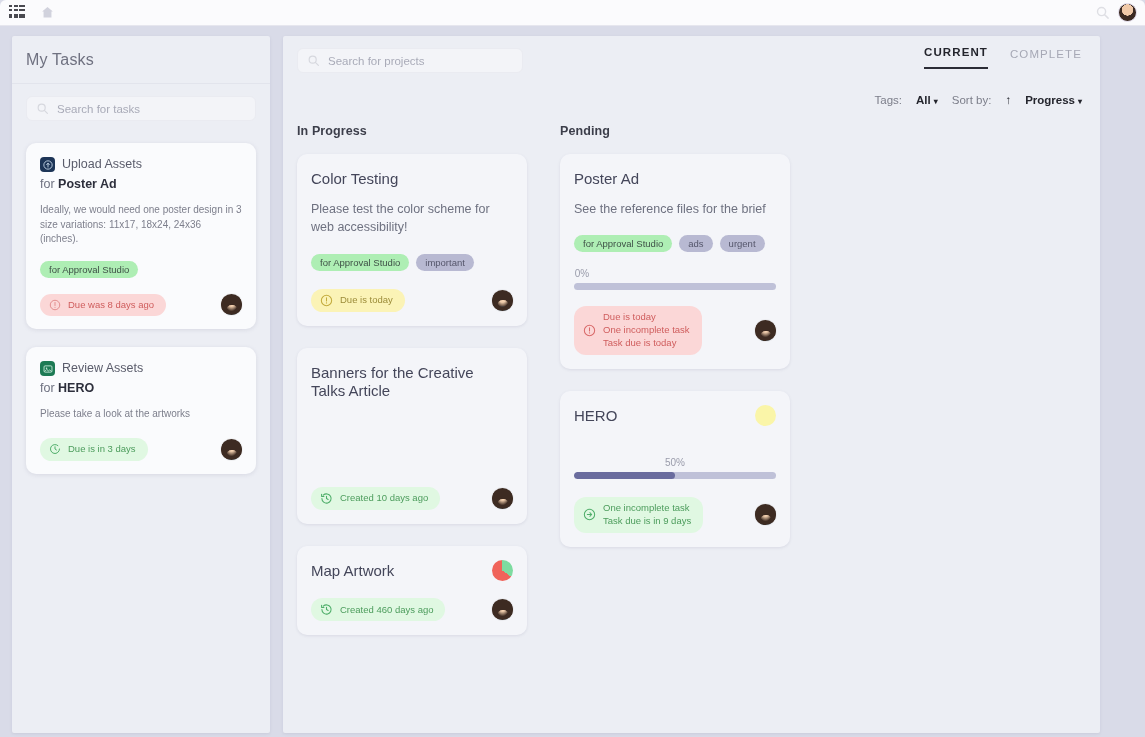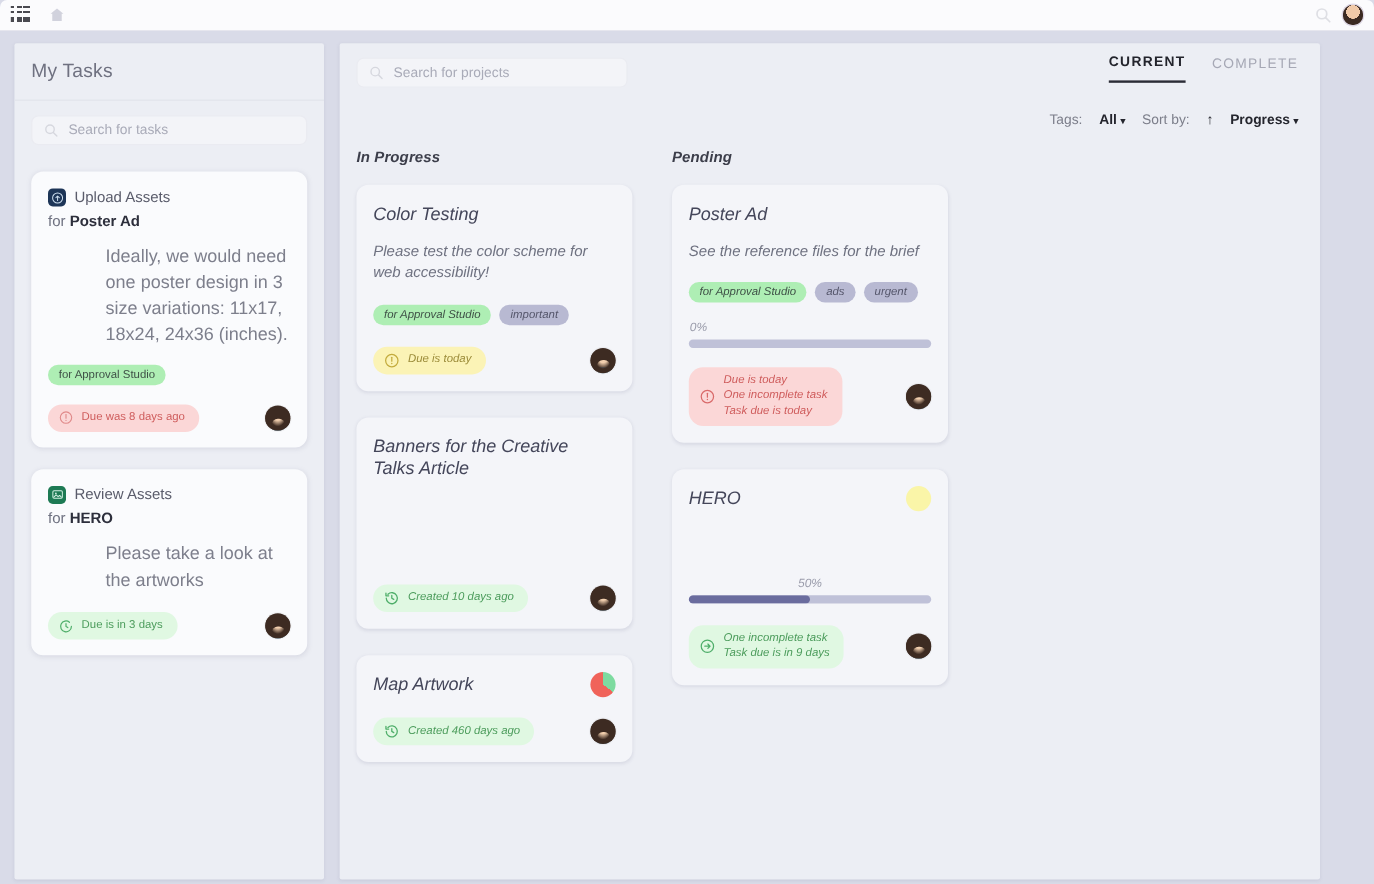--- a/index.html
+++ b/index.html
@@ -108,21 +108,21 @@
     position: absolute; right: 18px; top: 58px;
     display: flex; align-items: center; gap: 14px;
     font-size: 11.5px; color: #72747f;
   }
   .filters .lab { color: #7c7e8a; }
   .filters .val { color: #24252d; font-weight: bold; cursor: pointer; }
   .caret { display: inline-block; margin-left: 3px; font-size: 8px; }
   .arrow-up { color: #24252d; font-weight: bold; cursor: pointer; }
 
   
-  .columns { position: absolute; left: 14px; top: 88px; right: 14px; display: flex; gap: 33px; font-style: italic; }
+  .columns { position: absolute; left: 14px; top: 88px; right: 14px; display: flex; gap: 33px; }
   .col { width: 230px; }
   .col-title {
     font-size: 12.5px; font-weight: bold; color: #3c3e4a;
     margin-bottom: 16px; letter-spacing: .1px;
   }
 
   
   .card {
     background: #f4f5f9;
     border-radius: 10px;
@@ -210,21 +210,21 @@
   .tcard-head { display: flex; gap: 7px; }
   .tsq {
     width: 15px; height: 15px; border-radius: 4px; flex: none;
     display: flex; align-items: center; justify-content: center;
   }
   .tsq.navy { background: #1d3557; }
   .tsq.green { background: #1d7a54; }
   .tcard-name { font-size: 12.5px; color: #5a5c6b; }
   .tcard-for { font-size: 12.5px; color: #6e7180; margin-top: 5px; }
   .tcard-for b { color: #2d2f3c; }
-  .tcard-desc { font-size: 15px; color: #7d7f8c; line-height: 1.45; margin-top: 12px; margin-left: 48px; }
+  .tcard-desc { font-size: 10px; color: #7d7f8c; line-height: 1.45; margin-top: 12px; }
   .tcard-tags { margin-top: 14px; display: flex; gap: 6px; }
   .tcard-foot { display: flex; align-items: center; justify-content: space-between; margin-top: 16px; }
 </style>
 </head>
 <body>
 
 <div class="topbar">
   <div class="topbar-left">
     <div class="glyph-logo"></div>
     <svg class="home-icon" viewBox="0 0 24 24">
@@ -439,21 +439,21 @@
                 <span>Task due is today</span>
               </div>
             </div>
             <div class="avatar"></div>
           </div>
         </div>
 
         <div class="card">
           <div class="pie" style="background:#faf5a8;"></div>
           <div class="card-title">HERO</div>
-          <div class="progress-wrap" style="margin-top:56px;">
+          <div class="progress-wrap" style="margin-top:32px;">
             <div class="progress-label">
               <span style="left:50%;">50%</span>
             </div>
             <div class="progress-track">
               <div class="progress-fill" style="width:50%;"></div>
             </div>
           </div>
           <div class="card-foot">
             <div class="status green">
               <svg class="sico" width="13" height="13" viewBox="0 0 24 24">

